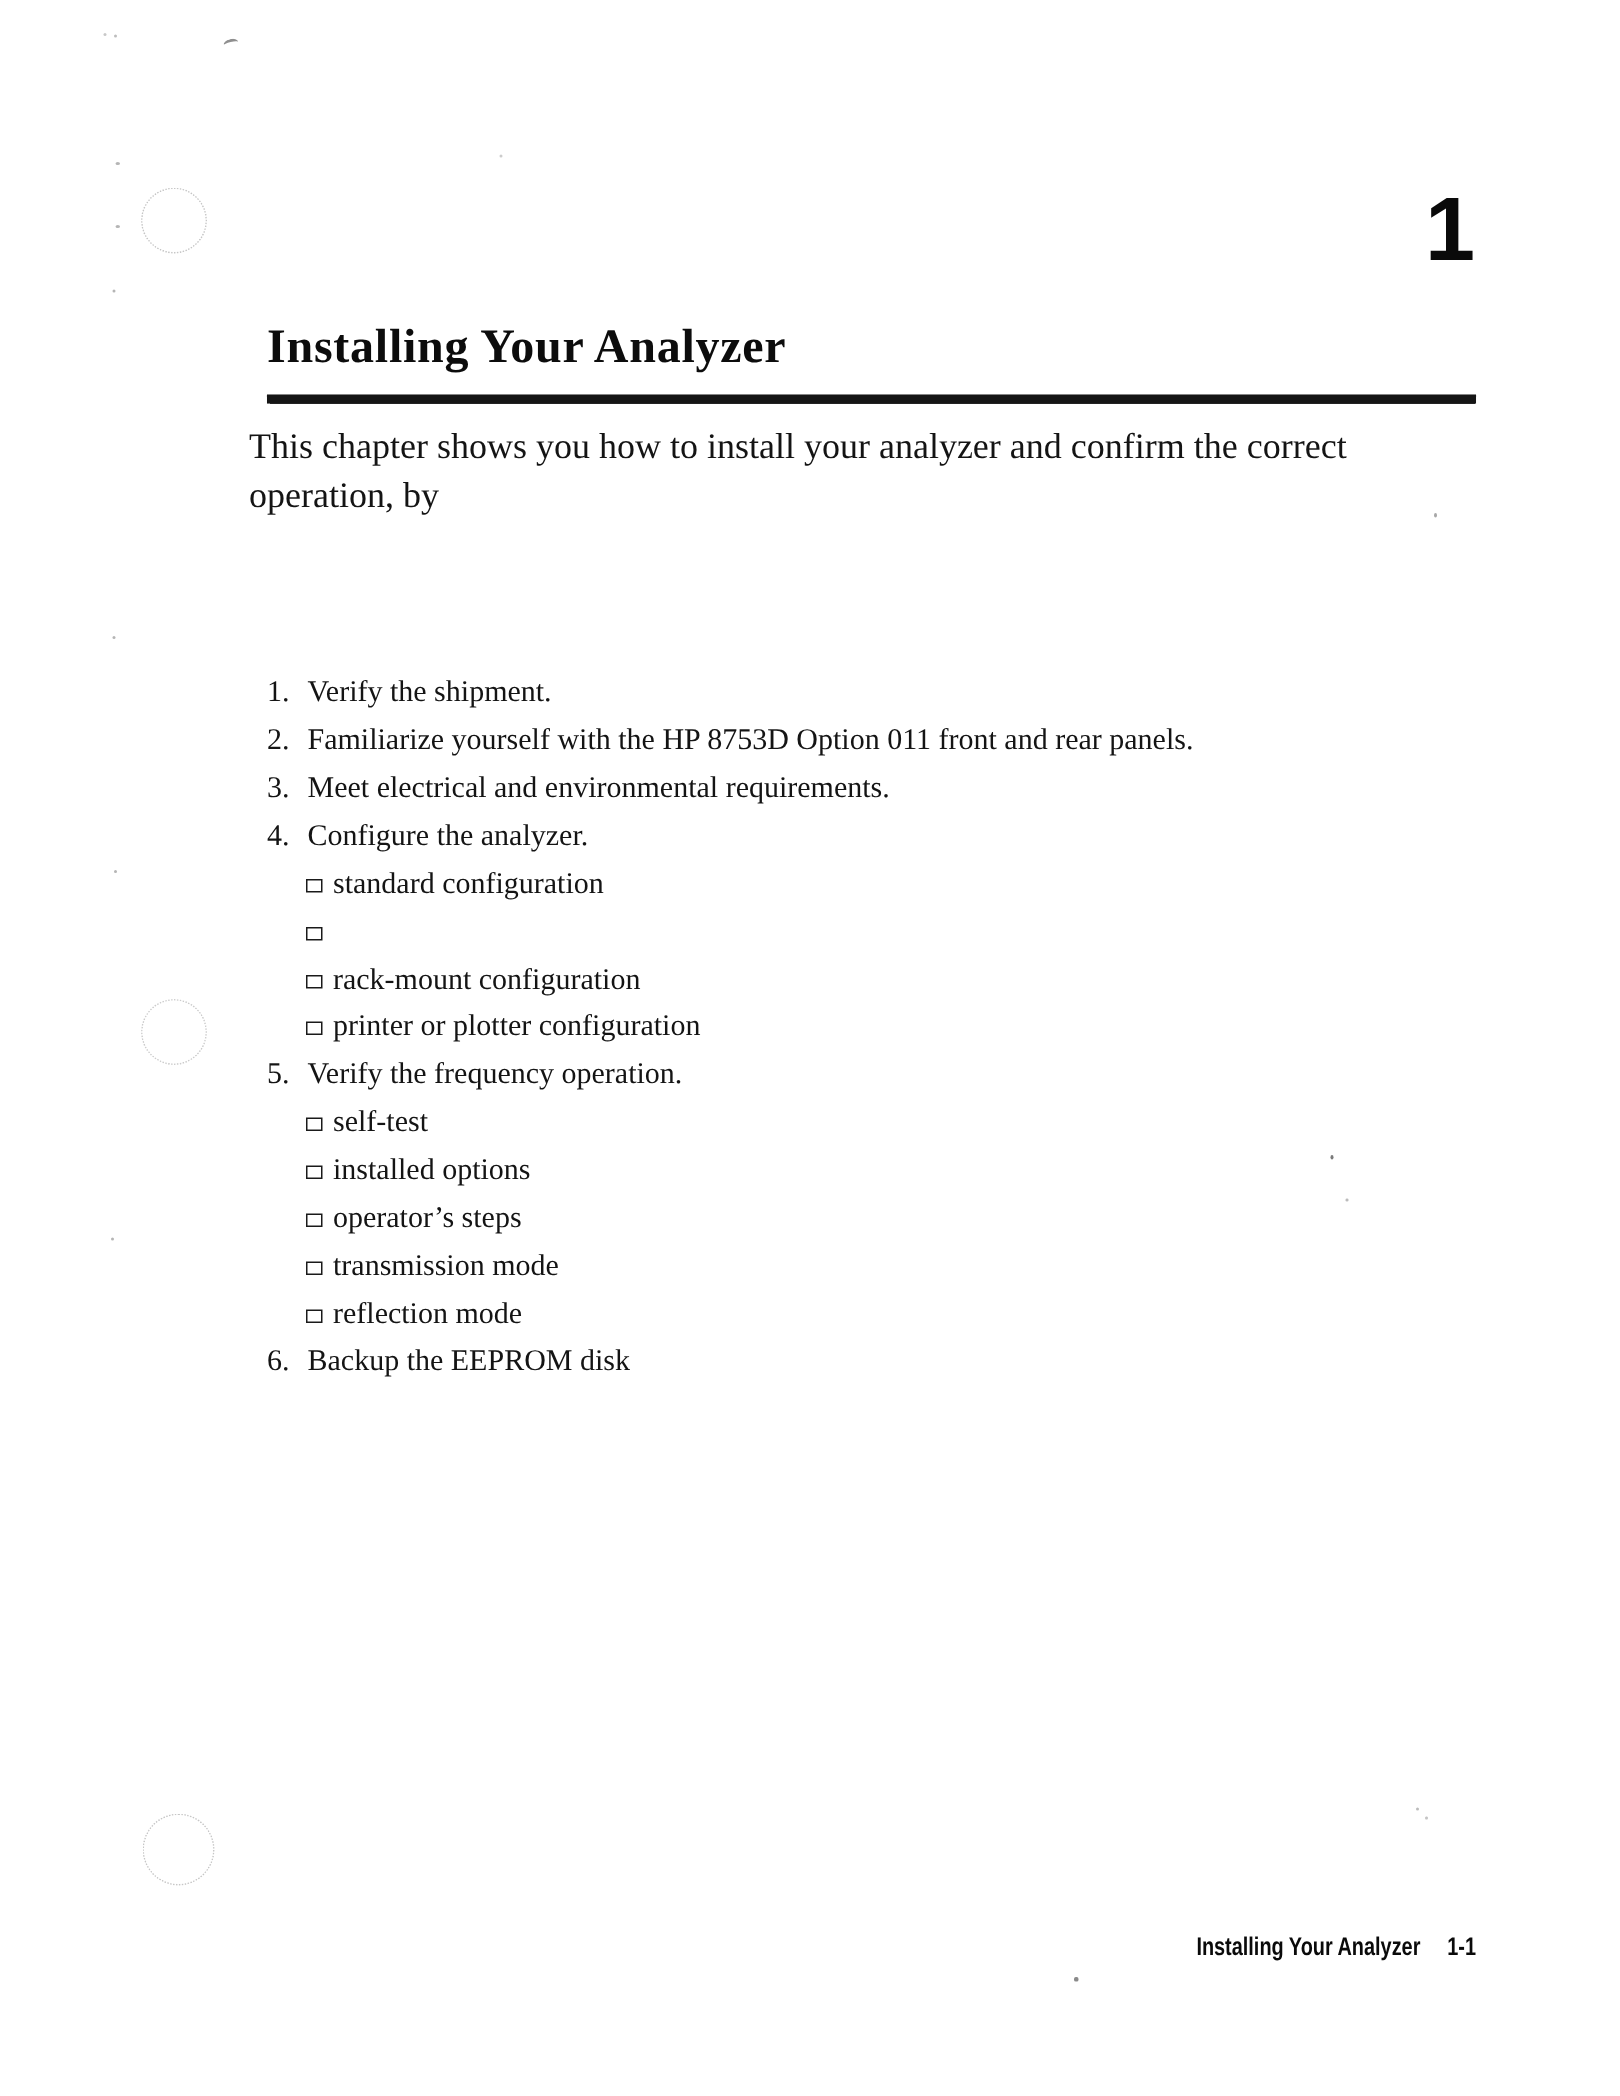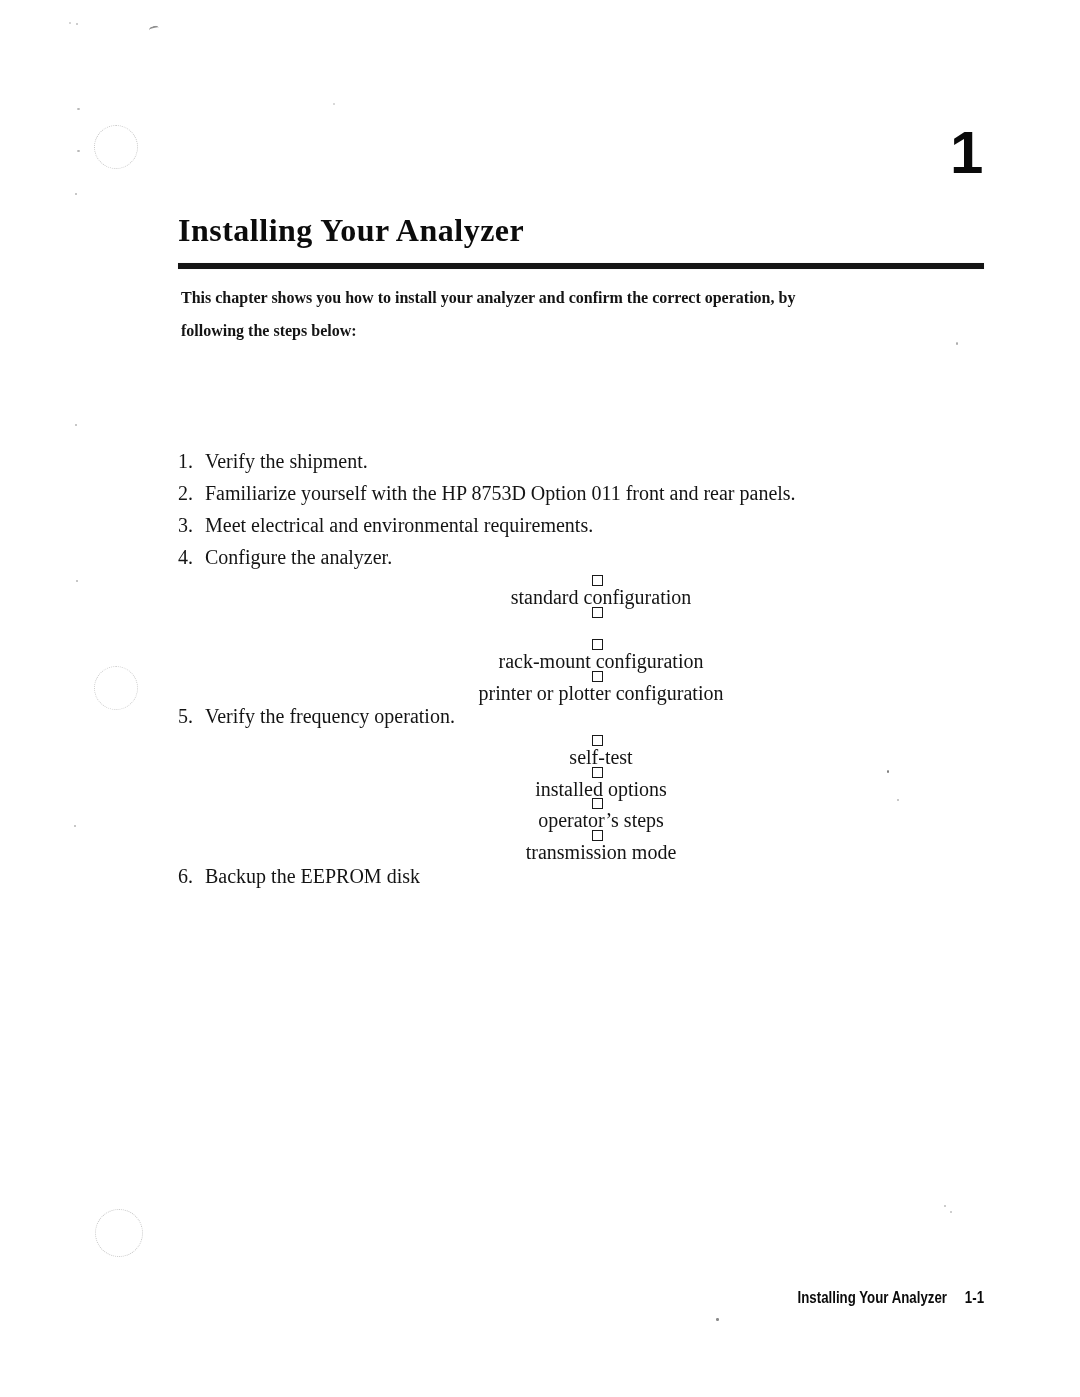--- a/index.html
+++ b/index.html
@@ -48,27 +48,26 @@
     top: 263px;
     width: 806px;
     height: 6px;
     background: #151515;
     box-shadow: 0 0 0.5px #333;
   }
 
   
   .intro {
     position: absolute;
-    left: 181px;
+    left: 166px;
     top: 282px;
     width: 800px;
-    font-size: 16px;
+    font-size: 24px;
     line-height: 32.5px;
     color: #141414;
-    font-weight: bold;
   }
 
   
   .steps {
     position: absolute;
     left: 178px;
     top: 446px;
     width: 820px;
     font-size: 20px;
     color: #141414;
@@ -78,21 +77,20 @@
     align-items: center;
     height: 31.86px;
     white-space: nowrap;
   }
   .row .num {
     flex: 0 0 27px;
     width: 27px;
   }
   .sub-row {
     padding-left: 26px;
-    flex-direction: column;
   }
   .checkbox {
     flex: 0 0 11px;
     width: 11px;
     height: 9px;
     box-sizing: border-box;
     border: 1.6px solid #1a1a1a;
     margin-right: 7px;
     margin-top: 2px;
     background: transparent;
@@ -167,21 +165,20 @@
   <div class="speck" style="left:950px;top:1211px;width:1.5px;height:2px;background:#c4c4c4;"></div>
   <div class="speck" style="left:716px;top:1318px;width:2.5px;height:2.5px;background:#8a8a8a;"></div>
 
   <div class="chapter-num">1</div>
 
   <h1 class="title" style="margin:0;">Installing Your Analyzer</h1>
   <div class="rule"></div>
 
   <div class="intro">
     <div>This chapter shows you how to install your analyzer and confirm the correct operation, by</div>
-    <div>following the steps below:</div>
   </div>
 
   <div class="steps">
 
     <div class="row">
       <span class="num">1.</span>
       <span class="txt">Verify the shipment.</span>
     </div>
 
     <div class="row">
@@ -228,20 +225,24 @@
       <span class="checkbox"></span>
       <span class="txt">installed options</span>
     </div>
     <div class="row sub-row">
       <span class="checkbox"></span>
       <span class="txt">operator’s steps</span>
     </div>
     <div class="row sub-row">
       <span class="checkbox"></span>
       <span class="txt">transmission mode</span>
+    </div>
+    <div class="row sub-row">
+      <span class="checkbox"></span>
+      <span class="txt">reflection mode</span>
     </div>
 
     <div class="row">
       <span class="num">6.</span>
       <span class="txt">Backup the EEPROM disk</span>
     </div>
 
   </div>
 
   <div class="footer">

